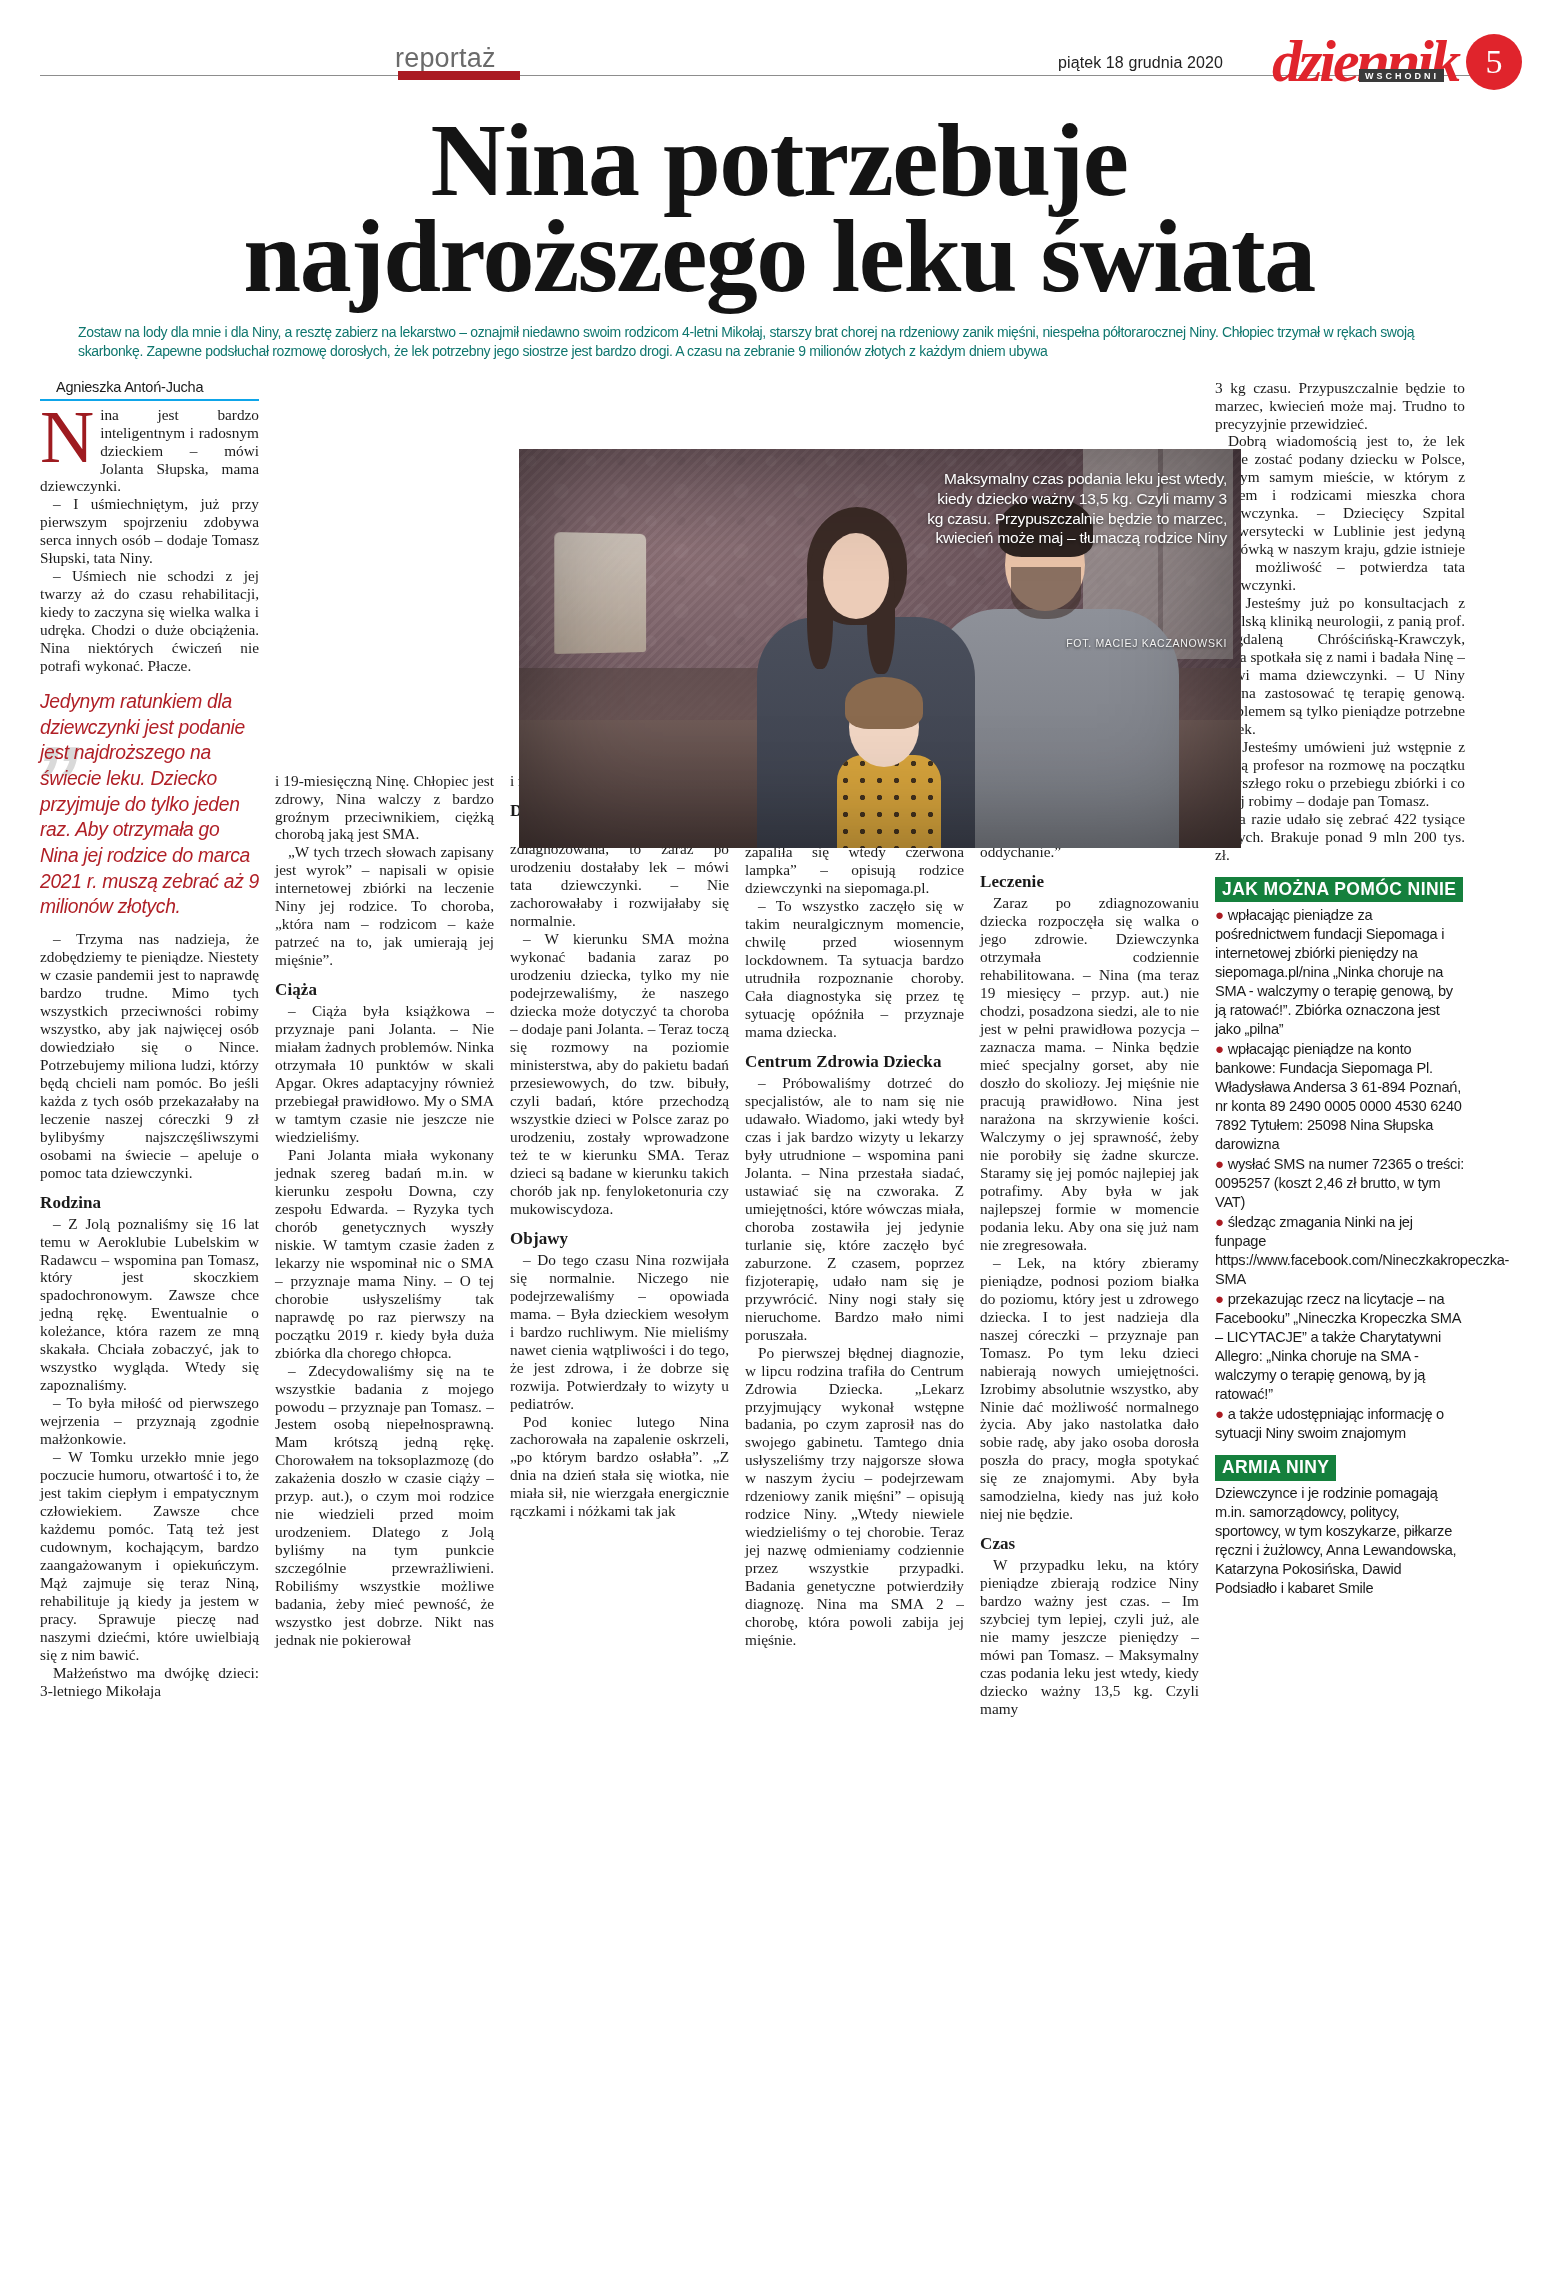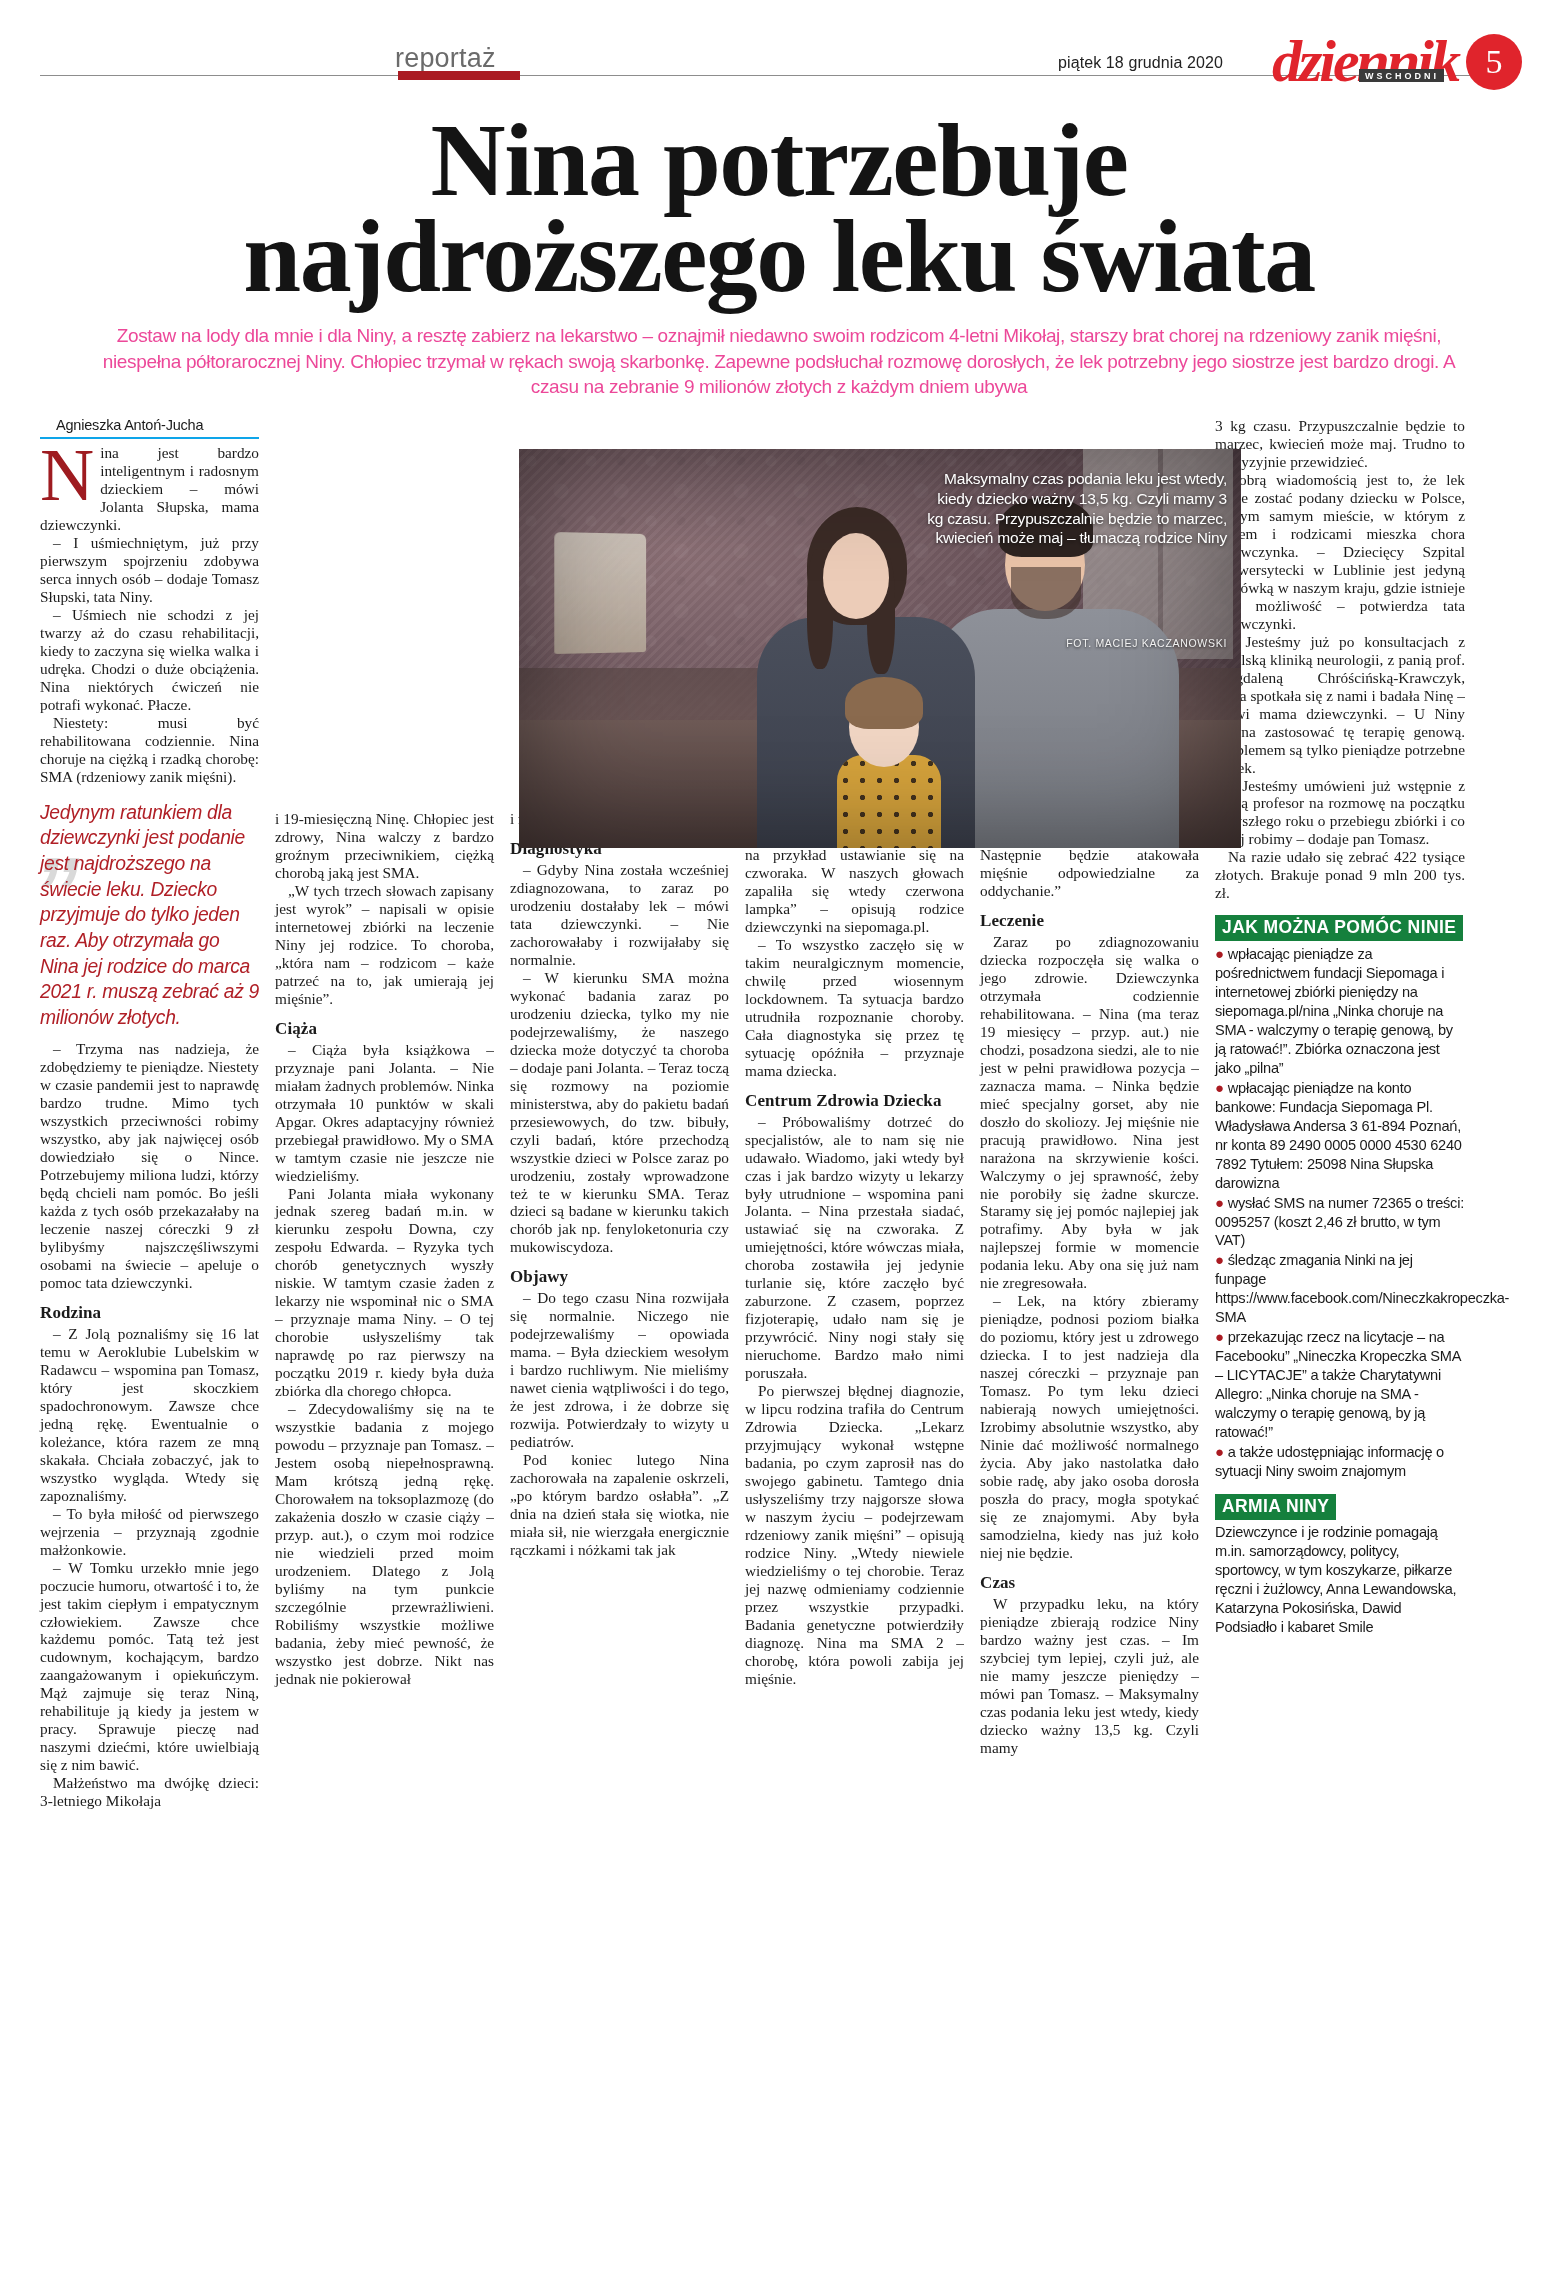--- a/index.html
+++ b/index.html
@@ -58,24 +58,24 @@
     font-size:104px; line-height:.92;
     letter-spacing:-1.5px;
     margin:22px 0 0 0;
     color:#141414;
   }
   .headline .l1 { display:block; }
   .headline .l2 { display:block; }
 
   .lead {
     margin:20px 38px 0 38px;
-    text-align:center;
-    font-family:"Liberation Sans", sans-serif;
-    font-size:19px; line-height:1.33;
-    color:#ec4899;
+    text-align:left;
+    font-family:"Liberation Sans", sans-serif;
+    font-size:14px; line-height:1.33;
+    color:#0f766e;
     letter-spacing:-.35px;
   }
 
   
   .cols {
     position:relative;
     margin-top:18px;
     display:flex;
     gap:0;
     align-items:flex-start;
@@ -261,21 +261,20 @@
 
   <div class="lead">Zostaw na lody dla mnie i dla Niny, a resztę zabierz na lekarstwo – oznajmił niedawno swoim rodzicom 4-letni Mikołaj, starszy brat chorej na rdzeniowy zanik mięśni, niespełna półtorarocznej Niny. Chłopiec trzymał w rękach swoją skarbonkę. Zapewne podsłuchał rozmowę dorosłych, że lek potrzebny jego siostrze jest bardzo drogi. A czasu na zebranie 9 milionów złotych z każdym dniem ubywa</div>
 
   <div class="cols">
 
     <div class="col">
       <div class="byline">Agnieszka Antoń-Jucha</div>
       <p class="dropcap noind">Nina jest bardzo inteligentnym i radosnym dzieckiem – mówi Jolanta Słupska, mama dziewczynki.</p>
       <p>– I uśmiechniętym, już przy pierwszym spojrzeniu zdobywa serca innych osób – dodaje Tomasz Słupski, tata Niny.</p>
       <p>– Uśmiech nie schodzi z jej twarzy aż do czasu rehabilitacji, kiedy to zaczyna się wielka walka i udręka. Chodzi o duże obciążenia. Nina niektórych ćwiczeń nie potrafi wykonać. Płacze.</p>
-      <p>Niestety: musi być rehabilitowana codziennie. Nina choruje na ciężką i rzadką chorobę: SMA (rdzeniowy zanik mięśni).</p>
 
       <div class="pullquote">
         <span class="pq-mark">,,</span>
         <span class="txt">Jedynym ratunkiem dla dziewczynki jest podanie jest najdroższego na świecie leku. Dziecko przyjmuje do tylko jeden raz. Aby otrzymała go Nina jej rodzice do marca 2021 r. muszą zebrać aż 9 milionów złotych.</span>
       </div>
 
       <p>– Trzyma nas nadzieja, że zdobędziemy te pieniądze. Niestety w czasie pandemii jest to naprawdę bardzo trudne. Mimo tych wszystkich przeciwności robimy wszystko, aby jak najwięcej osób dowiedziało się o Nince. Potrzebujemy miliona ludzi, którzy będą chcieli nam pomóc. Bo jeśli każda z tych osób przekazałaby na leczenie naszej córeczki 9 zł bylibyśmy najszczęśliwszymi osobami na świecie – apeluje o pomoc tata dziewczynki.</p>
       <h3>Rodzina</h3>
       <p>– Z Jolą poznaliśmy się 16 lat temu w Aeroklubie Lubelskim w Radawcu – wspomina pan Tomasz, który jest skoczkiem spadochronowym. Zawsze chce jedną rękę. Ewentualnie o koleżance, która razem ze mną skakała. Chciała zobaczyć, jak to wszystko wygląda. Wtedy się zapoznaliśmy.</p>
       <p>– To była miłość od pierwszego wejrzenia – przyznają zgodnie małżonkowie.</p>

